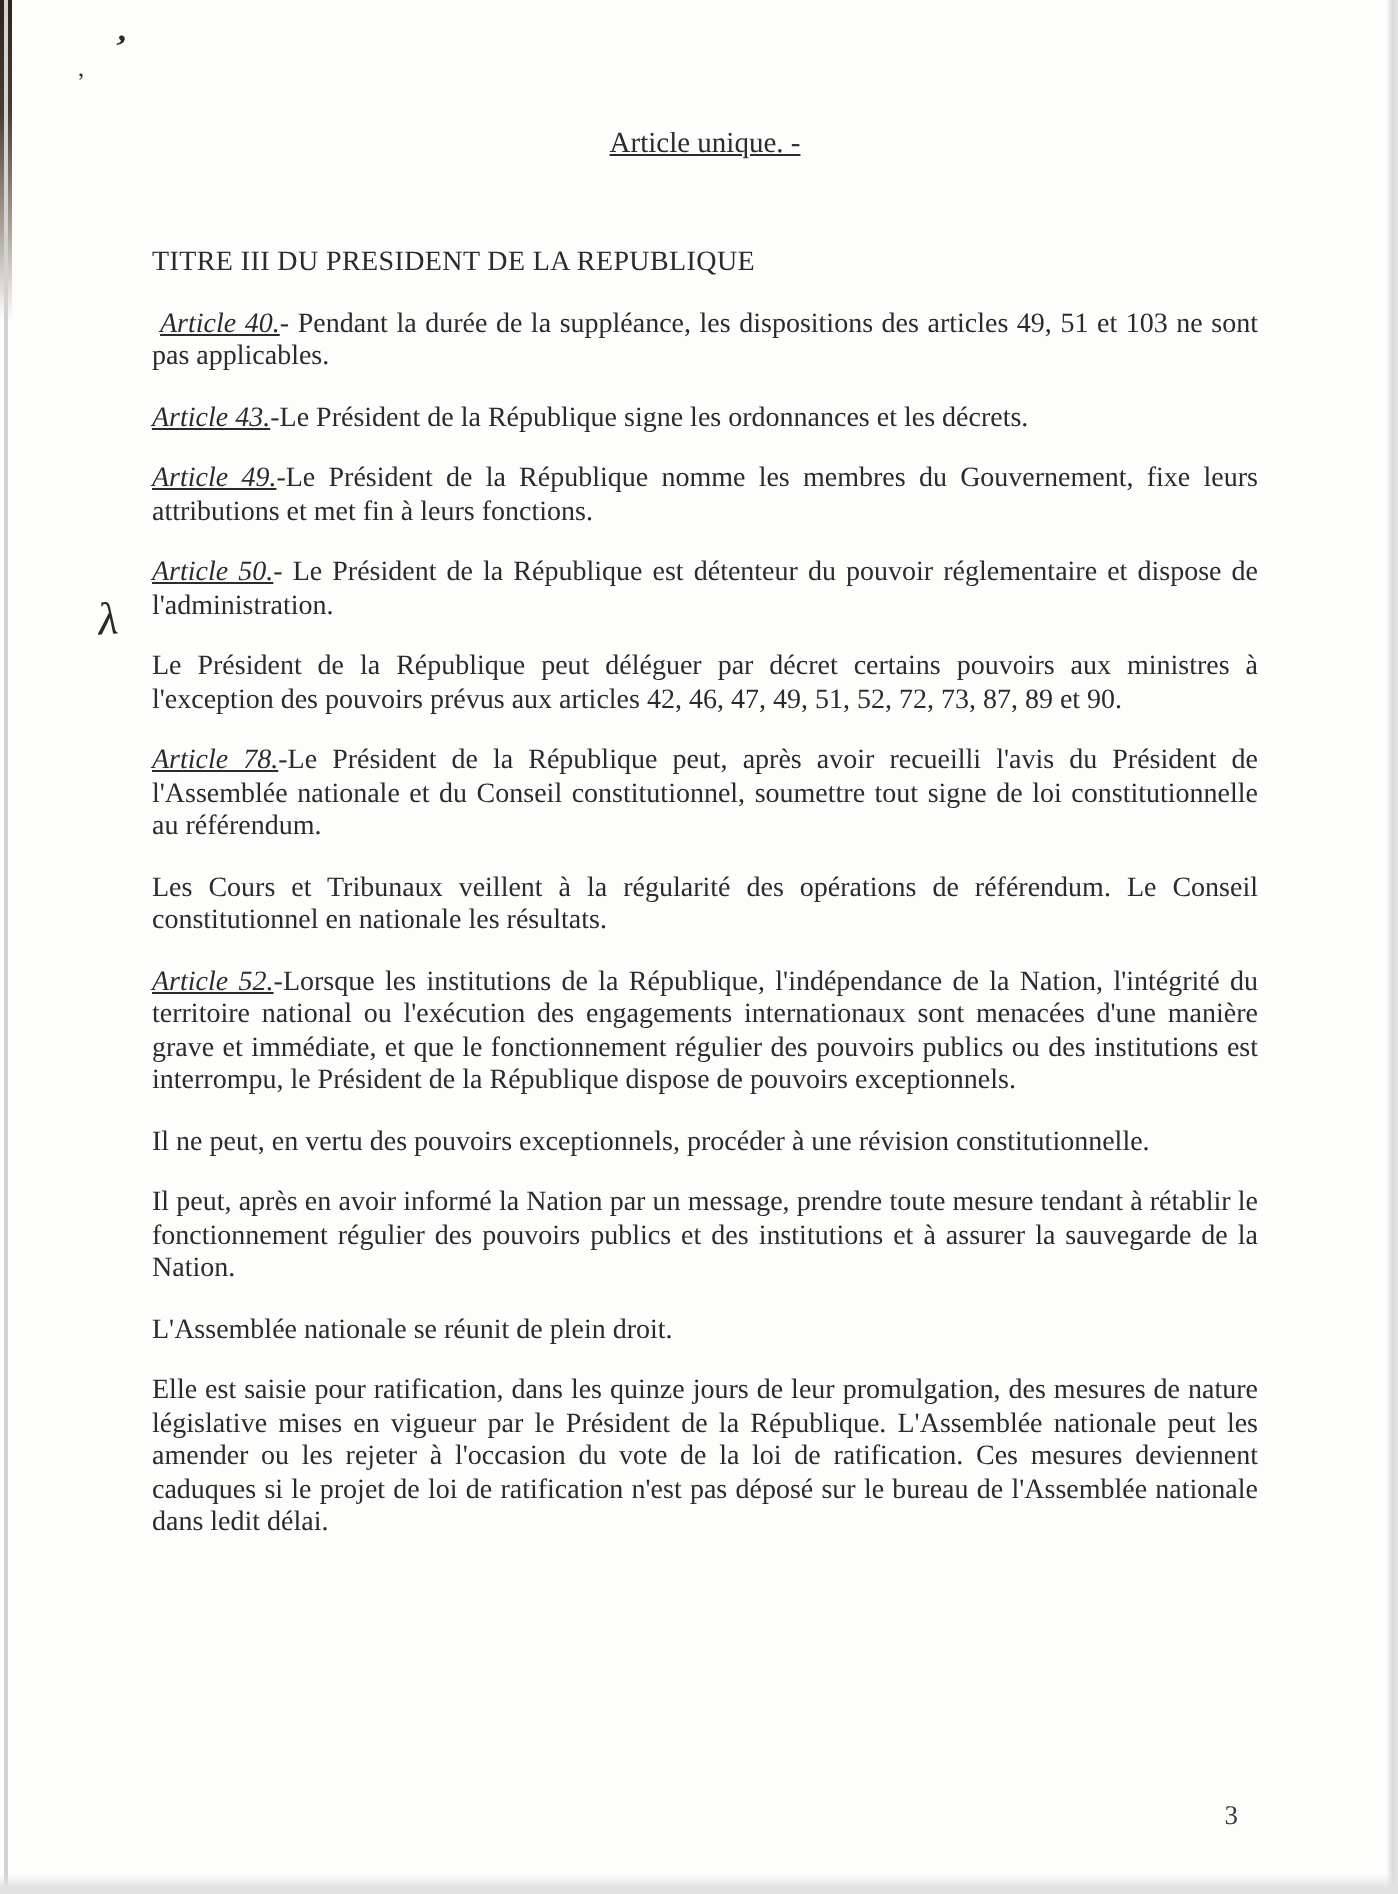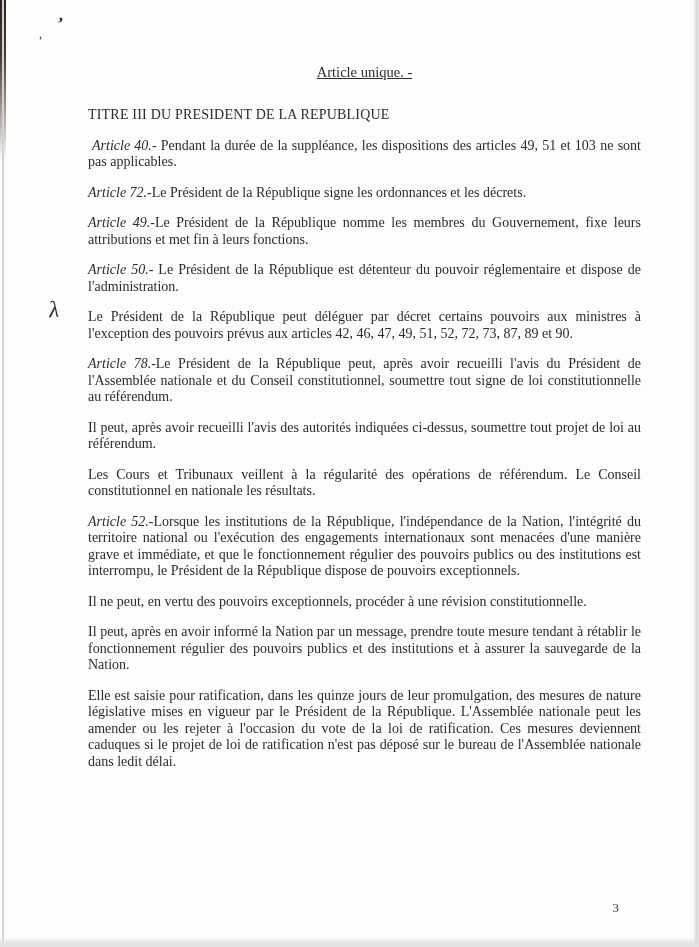--- a/index.html
+++ b/index.html
@@ -59,47 +59,48 @@
   }
   .mark-lambda {
     left: 49px; top: 297px;
     font-size: 23px;
     font-style: italic;
     transform: rotate(-4deg);
   }
   
   .content {
     position: absolute;
-    left: 88px;
+    left: 76px;
     top: 64px;
     width: 553px;
   }
   .doc-title {
     text-align: center;
     font-size: 14.5px;
     line-height: 17px;
     text-decoration: underline;
     margin: 0 0 14px 0;
     font-weight: normal;
   }
   .para {
     font-size: 14px;
     line-height: 16.5px;
     text-align: justify;
     margin: 0 0 14px 0;
   }
   .intro { }
   .section-heading {
-    margin-top: 26px;
+    margin-top: 43px;
     margin-bottom: 14px;
     text-align: left;
     letter-spacing: 0.2px;
   }
   .art-label {
     font-style: italic;
+    text-decoration: underline;
   }
   .indent-first { text-indent: 4px; }
   .page-number {
     position: absolute;
     right: 80px;
     top: 900px;
     font-size: 13.5px;
     color: #3a3a3a;
   }
 </style>
@@ -117,38 +118,38 @@
 
 <div class="content">
 
   <div class="doc-title">Article unique. -</div>
 
 
   <div class="para section-heading">TITRE III DU PRESIDENT DE LA REPUBLIQUE</div>
 
   <div class="para indent-first"><span class="art-label">Article 40.</span><span>- Pendant la durée de la suppléance, les dispositions des articles 49, 51 et 103 ne sont pas applicables.</span></div>
 
-  <div class="para"><span class="art-label">Article 72.</span><span>-Le Président de la République signe les ordonnances et les décrets.</span></div>
+  <div class="para"><span class="art-label">Article 43.</span><span>-Le Président de la République signe les ordonnances et les décrets.</span></div>
 
   <div class="para"><span class="art-label">Article 49.</span><span>-Le Président de la République nomme les membres du Gouvernement, fixe leurs attributions et met fin à leurs fonctions.</span></div>
 
   <div class="para"><span class="art-label">Article 50.</span><span>- Le Président de la République est détenteur du pouvoir réglementaire et dispose de l'administration.</span></div>
 
   <div class="para"><span class="art-label"></span><span>Le Président de la République peut déléguer par décret certains pouvoirs aux ministres à l'exception des pouvoirs prévus aux articles 42, 46, 47, 49, 51, 52, 72, 73, 87, 89 et 90.</span></div>
 
   <div class="para"><span class="art-label">Article 78.</span><span>-Le Président de la République peut, après avoir recueilli l'avis du Président de l'Assemblée nationale et du Conseil constitutionnel, soumettre tout signe de loi constitutionnelle au référendum.</span></div>
 
-  <div class="para"><span class="art-label"></span><span>Il peut, après avoir recueilli l'avis des autorités indiquées ci-dessus, soumettre tout projet de loi au référendum.</span></div>
 
   <div class="para"><span class="art-label"></span><span>Les Cours et Tribunaux veillent à la régularité des opérations de référendum. Le Conseil constitutionnel en nationale les résultats.</span></div>
 
   <div class="para"><span class="art-label">Article 52.</span><span>-Lorsque les institutions de la République, l'indépendance de la Nation, l'intégrité du territoire national ou l'exécution des engagements internationaux sont menacées d'une manière grave et immédiate, et que le fonctionnement régulier des pouvoirs publics ou des institutions est interrompu, le Président de la République dispose de pouvoirs exceptionnels.</span></div>
 
   <div class="para"><span class="art-label"></span><span>Il ne peut, en vertu des pouvoirs exceptionnels, procéder à une révision constitutionnelle.</span></div>
 
   <div class="para"><span class="art-label"></span><span>Il peut, après en avoir informé la Nation par un message, prendre toute mesure tendant à rétablir le fonctionnement régulier des pouvoirs publics et des institutions et à assurer la sauvegarde de la Nation.</span></div>
 
+  <div class="para"><span class="art-label"></span><span>L'Assemblée nationale se réunit de plein droit.</span></div>
 
   <div class="para"><span class="art-label"></span><span>Elle est saisie pour ratification, dans les quinze jours de leur promulgation, des mesures de nature législative mises en vigueur par le Président de la République. L'Assemblée nationale peut les amender ou les rejeter à l'occasion du vote de la loi de ratification. Ces mesures deviennent caduques si le projet de loi de ratification n'est pas déposé sur le bureau de l'Assemblée nationale dans ledit délai.</span></div>
 
 </div>
 
 <div class="page-number">3</div>
 
 </body></html>

